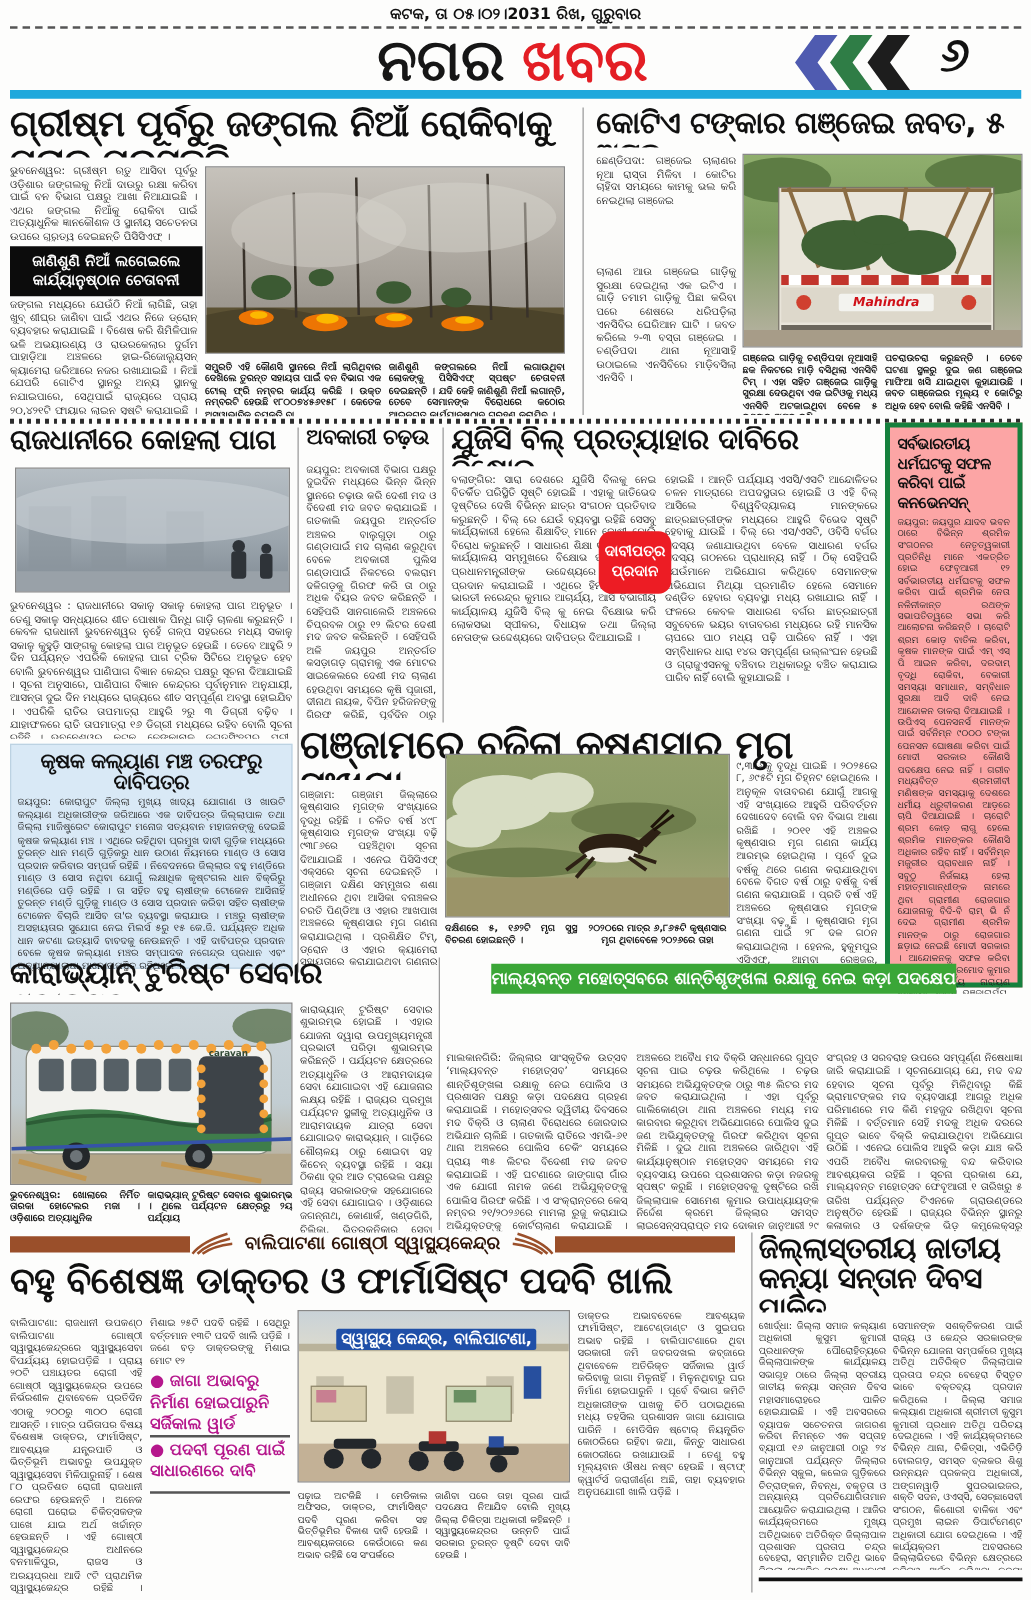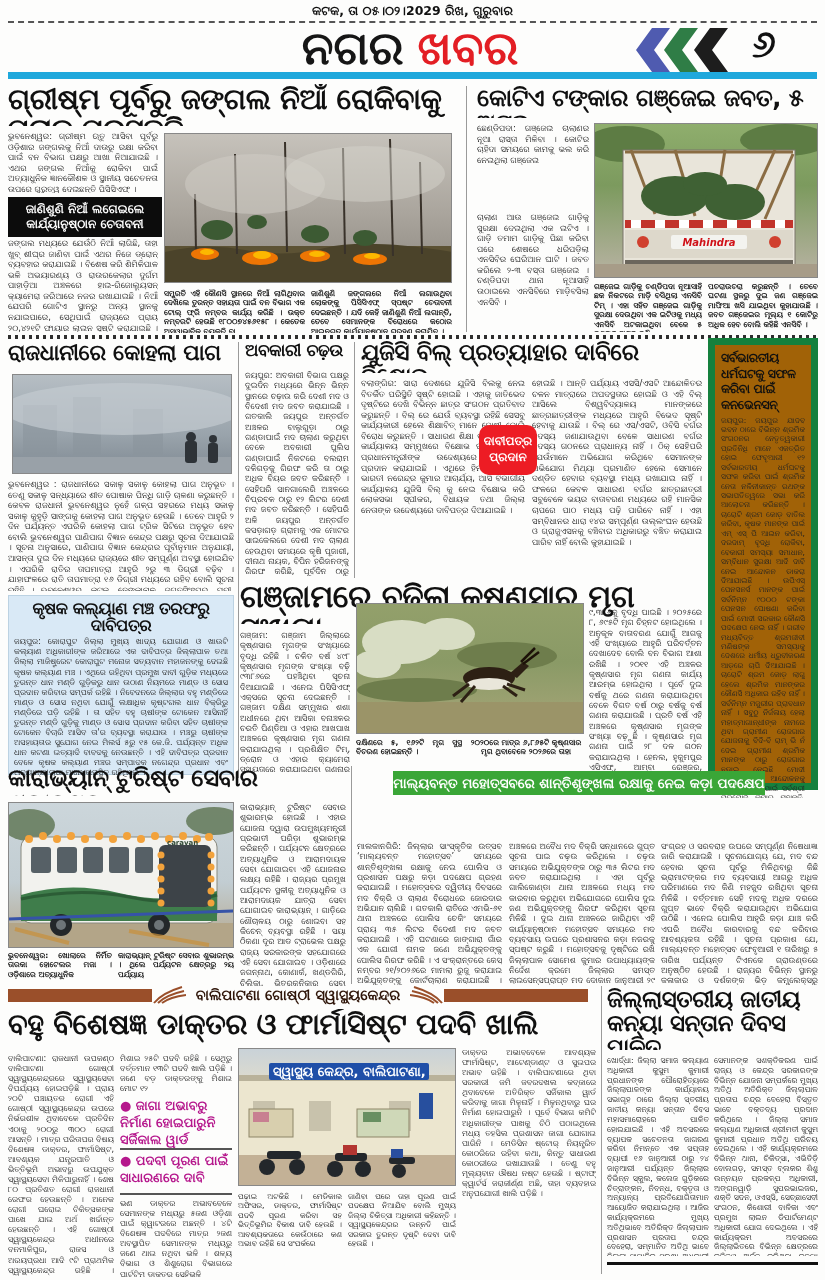--- a/index.html
+++ b/index.html
@@ -18,41 +18,41 @@
   .pagenum{font-size:38px;font-weight:bold;color:#111;}
   .vrule{width:1px;background:#9a9a9a;}
   .dotsep{height:4px;background:repeating-linear-gradient(90deg,#2e2e2e 0 3px,transparent 3px 7px);}
   .blackbox{background:#0c0c0c;color:#fff;display:flex;align-items:center;justify-content:center;
             text-align:center;font-weight:bold;font-size:12px;line-height:1.25;padding:2px;}
   .orangebox{background:#e8812f;color:#fff;display:flex;align-items:center;justify-content:center;
              text-align:center;font-weight:bold;font-size:13px;line-height:1.3;}
   .redbox{background:#ed1c24;color:#fff;display:flex;align-items:center;justify-content:center;
           text-align:center;font-weight:bold;font-size:12px;line-height:1.3;border-radius:10px;}
   .bluebox{background:#d9e9f6;border:1px solid #bcd2e2;padding:4px 5px;box-sizing:border-box;}
-  .creambox{background:#a16207;border:7px solid #15803d;padding:5px 6px;box-sizing:border-box;}
+  .creambox{background:#fca5a5;border:4px solid #15803d;padding:5px 6px;box-sizing:border-box;}
   .greenband{background:#3aa637;color:#fff;display:flex;align-items:center;justify-content:center;
              font-weight:bold;font-size:13.5px;}
   .brownband{display:flex;align-items:center;justify-content:center;}
   .brownbar{background:#9a4f2a;height:13px;flex:1;}
   .brownband .txt{font-size:14.5px;font-weight:bold;color:#2e1408;padding:0 10px;white-space:nowrap;}
   .magenta{color:#b5178c;font-weight:bold;font-size:13px;line-height:1.3;}
   .figure{overflow:hidden;border:1px solid #888;box-sizing:border-box;}
   .sign-overlay{position:absolute;background:#1f4fa8;color:#fff;font-size:13px;font-weight:bold;
                 display:flex;align-items:center;justify-content:center;white-space:nowrap;overflow:hidden;
                 border-radius:2px;}
   .brand-truck{position:absolute;background:#f3f3ef;color:#d01118;font-weight:bold;font-style:italic;
                font-size:10px;display:flex;align-items:center;justify-content:center;border-radius:2px;}
   .brand-bus{position:absolute;color:#314a36;font-weight:bold;font-size:7px;}
 </style>
 </head>
 <body>
 
 <div class="page">
 
-  <div class="abs dateline-top" style="top:3px;left:0;">କଟକ, ତା ୦୫।୦୨।2029 ରିଖ, ଗୁରୁବାର</div>
+  <div class="abs dateline-top" style="top:3px;left:0;">କଟକ, ତା ୦୫।୦୨।2031 ରିଖ, ଗୁରୁବାର</div>
   <div class="abs dash-rule" style="top:21px;left:8px;width:809px;"></div>
   <div class="abs page-title" style="top:22px;left:210px;width:400px;height:52px;">
     <span style="color:#161616;">ନଗର</span>
     <span style="color:#e31e24;">ଖବର</span>
   </div>
   <svg class="abs" style="top:28px;left:636px;" width="96" height="44" viewBox="0 0 96 44">
     <polygon points="34,0 16,0 0,22 16,44 34,44 18,22" fill="#4f5bb0"></polygon>
     <polygon points="62,0 44,0 28,22 44,44 62,44 46,22" fill="#2f7d46"></polygon>
     <polygon points="92,0 74,0 58,22 74,44 92,44 76,22" fill="#1d1d1d"></polygon>
   </svg>
@@ -310,21 +310,20 @@
     <div class="brownbar"></div>
   </div>
   <div class="abs hl" style="top:1009px;left:8px;width:588px;height:40px;font-size:29px;">ବହୁ ବିଶେଷଜ୍ଞ ଡାକ୍ତର ଓ ଫାର୍ମାସିଷ୍ଟ ପଦବି ଖାଲି</div>
 
   <div class="abs body-txt" style="top:1054px;left:8px;width:106px;height:222px;font-size:8px;">ବାଲିପାଟଣା: ରାଜଧାନୀ ଉପକଣ୍ଠ ବାଲିପାଟଣା ଗୋଷ୍ଠୀ ସ୍ୱାସ୍ଥ୍ୟକେନ୍ଦ୍ରରେ ସ୍ୱାସ୍ଥ୍ୟସେବା ବିପର୍ଯ୍ୟୟ ହୋଇପଡ଼ିଛି । ପ୍ରାୟ ୨୦ଟି ପଞ୍ଚାୟତର ରୋଗୀ ଏହି ଗୋଷ୍ଠୀ ସ୍ୱାସ୍ଥ୍ୟକେନ୍ଦ୍ର ଉପରେ ନିର୍ଭରଶୀଳ ଥିବାବେଳେ ପ୍ରତିଦିନ ଏଠାକୁ ୨୦୦ରୁ ୩୦୦ ରୋଗୀ ଆସନ୍ତି । ମାତ୍ର ପରିତାପର ବିଷୟ ବିଶେଷଜ୍ଞ ଡାକ୍ତର, ଫାର୍ମାସିଷ୍ଟ, ଆବଶ୍ୟକ ଯନ୍ତ୍ରପାତି ଓ ଭିତ୍ତିଭୂମି ଅଭାବରୁ ଉପଯୁକ୍ତ ସ୍ୱାସ୍ଥ୍ୟସେବା ମିଳିପାରୁନାହିଁ । ଶେଷ ୮୦ ପ୍ରତିଶତ ରୋଗୀ ରାଜଧାନୀ ରେଫର ହେଉଛନ୍ତି । ଅନେକ ରୋଗୀ ଘରୋଇ ଚିକିତ୍ସକଙ୍କ ପାଖେ ଯାଇ ଅର୍ଥ ଖର୍ଚ୍ଚାନ୍ତ ହେଉଛନ୍ତି । ଏହି ଗୋଷ୍ଠୀ ସ୍ୱାସ୍ଥ୍ୟକେନ୍ଦ୍ର ଅଧୀନରେ ବନମାଳିପୁର, ରାଜସ ଓ ଅରୟପ୍ରଧା ଆଦି ୯ଟି ପ୍ରାଥମିକ ସ୍ୱାସ୍ଥ୍ୟକେନ୍ଦ୍ର ରହିଛି । ସେଗୁଡ଼ିକର ଅବସ୍ଥା ମଧ୍ୟ ସମାନ ।   ଗୋଷ୍ଠୀ ସ୍ୱାସ୍ଥ୍ୟକେନ୍ଦ୍ରରେ ମୁଖ୍ୟତଃ ଏମ୍ବିବିଏସ୍ ଡାକ୍ତର ଓ ସେହିଭଳିଙ୍କୁ</div>
   <div class="abs body-txt" style="top:1054px;left:120px;width:112px;height:40px;font-size:8px;">ମିଶାଇ ୨୫ଟି ପଦବି ରହିଛି । ସେଥିରୁ ବର୍ତ୍ତମାନ ୧୩ଟି ପଦବି ଖାଲି ପଡ଼ିଛି । ଜଣେ ବଡ଼ ଡାକ୍ତରଙ୍କୁ ମିଶାଇ ମୋଟ ୧୨</div>
   <div class="abs magenta" style="top:1098px;left:120px;width:112px;height:48px;">● ଜାଗା ଅଭାବରୁ ନିର୍ମାଣ ହୋଇପାରୁନି ସର୍ଜିକାଲ ୱାର୍ଡ</div>
   <div class="abs" style="top:1148px;left:120px;width:112px;height:2px;background:#555;"></div>
   <div class="abs magenta" style="top:1153px;left:120px;width:112px;height:38px;">● ପଦବୀ ପୂରଣ ପାଇଁ ସାଧାରଣରେ ଦାବି</div>
   <div class="abs" style="top:1193px;left:120px;width:112px;height:2px;background:#555;"></div>
-  <div class="abs body-txt" style="top:1199px;left:120px;width:112px;height:78px;font-size:8px;">ଭଣ ଡାକ୍ତର ଅଭାବବେଳେ ସେମାନଙ୍କ ମଧ୍ୟରୁ ୫ଜଣ ଓଡ଼ିଶା ପାଇଁ କ୍ୱାଟରରେ ଅଛନ୍ତି । ୪ଟି ବିଶେଷଜ୍ଞ ପଦବିରେ ମାତ୍ର ୨ଜଣ ଅବସ୍ଥାପିତ ସେମାନଙ୍କ ମଧ୍ୟରୁ ଜଣେ ଥାଇ ନଥିବା ଭଳି । ଶଳ୍ୟ ବିଭାଗ ଓ ଶିଶୁରୋଗ ବିଭାଗରେ ପାର୍ଟଟିମ ଡାକ୍ତର ସେହିଭଳି</div>
 
   <div class="abs figure" style="top:1048px;left:238px;width:218px;height:138px;background:linear-gradient(180deg,#c9d2d8 0%,#e3decb 30%,#cbbda3 100%);">
     <svg width="218" height="138" viewBox="0 0 218 138">
       <rect x="0" y="30" width="218" height="76" fill="#ece6cf"></rect>
       <rect x="0" y="26" width="218" height="6" fill="#b9b29a"></rect>
       <g fill="#c8c2ac">
           <rect x="14" y="52" width="22" height="30"></rect>
           <rect x="70" y="52" width="22" height="30"></rect>
           <rect x="150" y="52" width="22" height="30"></rect>
         </g>

